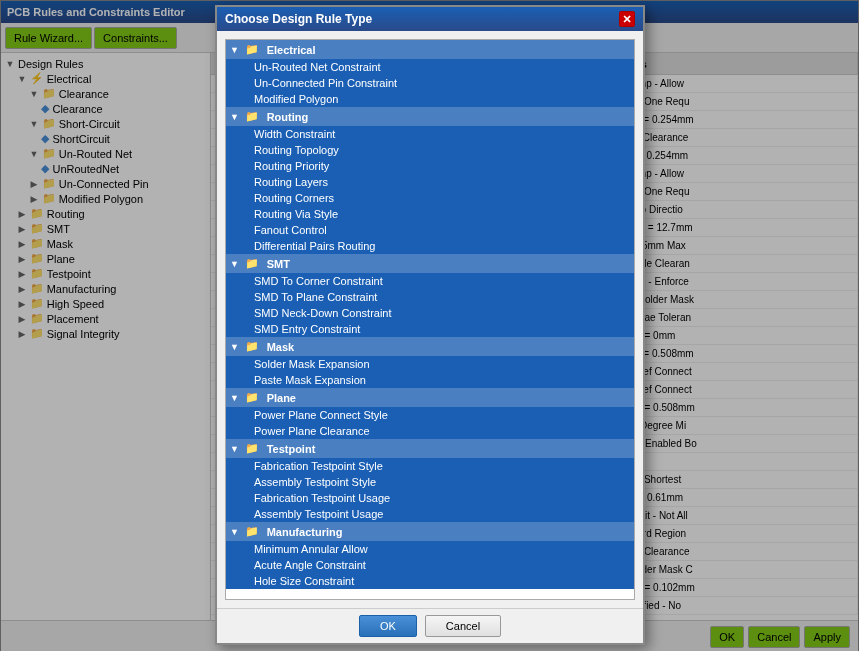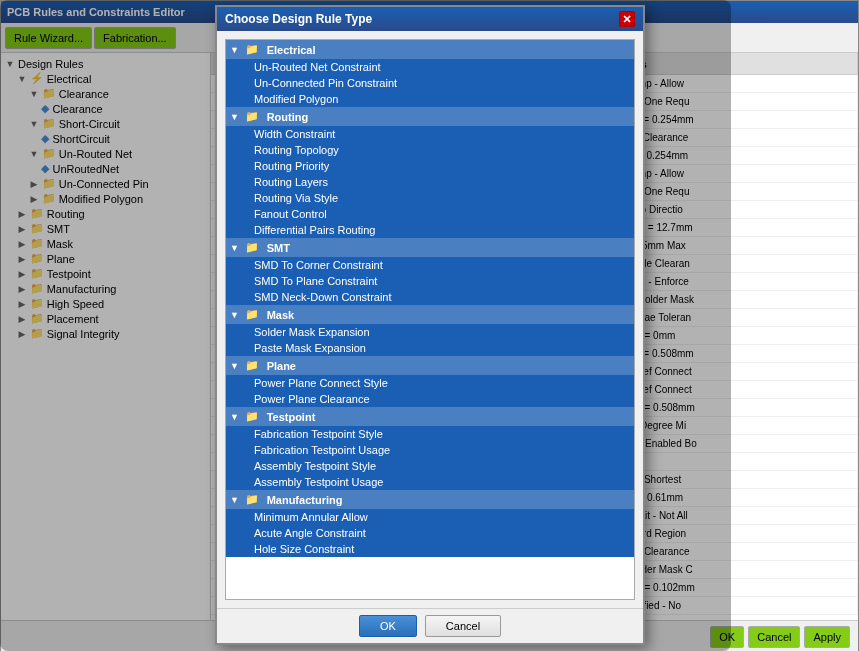--- a/index.html
+++ b/index.html
@@ -151,28 +151,27 @@
       align-items: center;
       justify-content: flex-end;
       padding: 0 8px;
       gap: 4px;
     }
 
     
     .modal-overlay {
       position: absolute;
       top: 0; left: 0;
-      width: 731px;
+      width: 859px;
       height: 651px;
       background: rgba(0,0,0,0.3);
       display: flex;
       align-items: center;
       justify-content: center;
       z-index: 10;
-      border-radius: 8px;
     }
 
     .modal {
       background: #f0f0f0;
       border: 2px solid #888;
       width: 430px;
       height: 640px;
       box-shadow: 4px 4px 12px rgba(0,0,0,0.4);
       display: flex;
       flex-direction: column;
@@ -266,21 +265,21 @@
   </style>
 </head>
 <body>
 
 <div class="bg-window">
   <div class="bg-titlebar">
     <span>PCB Rules and Constraints Editor</span>
   </div>
   <div class="bg-toolbar">
     <button class="bg-toolbar-btn">Rule Wizard...</button>
-    <button class="bg-toolbar-btn">Fabrication...</button>
+    <button class="bg-toolbar-btn">Constraints...</button>
   </div>
   <div class="bg-main">
 
     <div class="bg-tree">
       <div class="tree-item">
         <span class="tree-expand">▼</span>
         <span>Design Rules</span>
       </div>
       <div class="tree-item indent1">
         <span class="tree-expand">▼</span>
@@ -651,53 +650,55 @@
           <div class="modal-leaf">Modified Polygon</div>
           <div class="modal-category">
             <span style="font-size: 9px; margin-right: 2px;">▼</span>
             <span style="margin-right: 4px;">📁</span>
             <span>Routing</span>
           </div>
           <div class="modal-leaf">Width Constraint</div>
           <div class="modal-leaf">Routing Topology</div>
           <div class="modal-leaf">Routing Priority</div>
           <div class="modal-leaf">Routing Layers</div>
+          <div class="modal-leaf">Routing Corners</div>
           <div class="modal-leaf">Routing Via Style</div>
           <div class="modal-leaf">Fanout Control</div>
           <div class="modal-leaf">Differential Pairs Routing</div>
           <div class="modal-category">
             <span style="font-size: 9px; margin-right: 2px;">▼</span>
             <span style="margin-right: 4px;">📁</span>
             <span>SMT</span>
           </div>
           <div class="modal-leaf">SMD To Corner Constraint</div>
           <div class="modal-leaf">SMD To Plane Constraint</div>
           <div class="modal-leaf">SMD Neck-Down Constraint</div>
+          <div class="modal-leaf">SMD Entry Constraint</div>
           <div class="modal-category">
             <span style="font-size: 9px; margin-right: 2px;">▼</span>
             <span style="margin-right: 4px;">📁</span>
             <span>Mask</span>
           </div>
           <div class="modal-leaf">Solder Mask Expansion</div>
           <div class="modal-leaf">Paste Mask Expansion</div>
           <div class="modal-category">
             <span style="font-size: 9px; margin-right: 2px;">▼</span>
             <span style="margin-right: 4px;">📁</span>
             <span>Plane</span>
           </div>
           <div class="modal-leaf">Power Plane Connect Style</div>
           <div class="modal-leaf">Power Plane Clearance</div>
           <div class="modal-category">
             <span style="font-size: 9px; margin-right: 2px;">▼</span>
             <span style="margin-right: 4px;">📁</span>
             <span>Testpoint</span>
           </div>
           <div class="modal-leaf">Fabrication Testpoint Style</div>
+          <div class="modal-leaf">Assembly Testpoint Style</div>
           <div class="modal-leaf">Fabrication Testpoint Usage</div>
-          <div class="modal-leaf">Assembly Testpoint Style</div>
           <div class="modal-leaf">Assembly Testpoint Usage</div>
           <div class="modal-category">
             <span style="font-size: 9px; margin-right: 2px;">▼</span>
             <span style="margin-right: 4px;">📁</span>
             <span>Manufacturing</span>
           </div>
           <div class="modal-leaf">Minimum Annular Allow</div>
           <div class="modal-leaf">Acute Angle Constraint</div>
           <div class="modal-leaf">Hole Size Constraint</div>
         </div>

